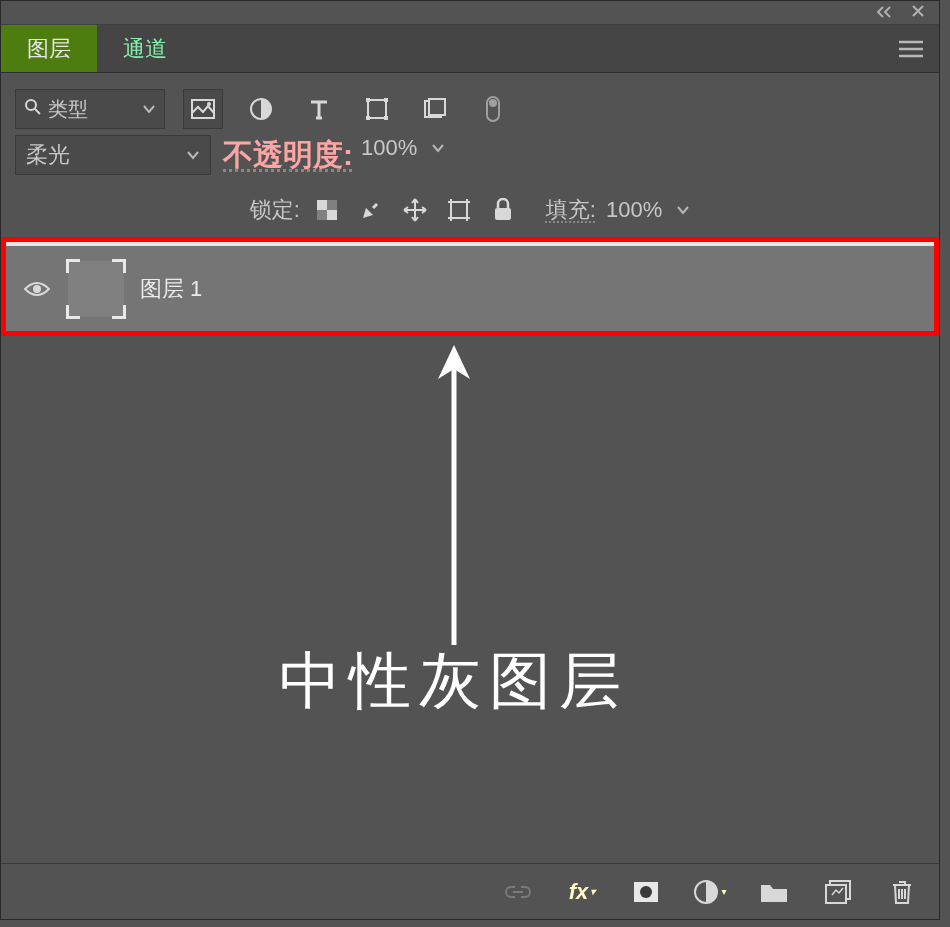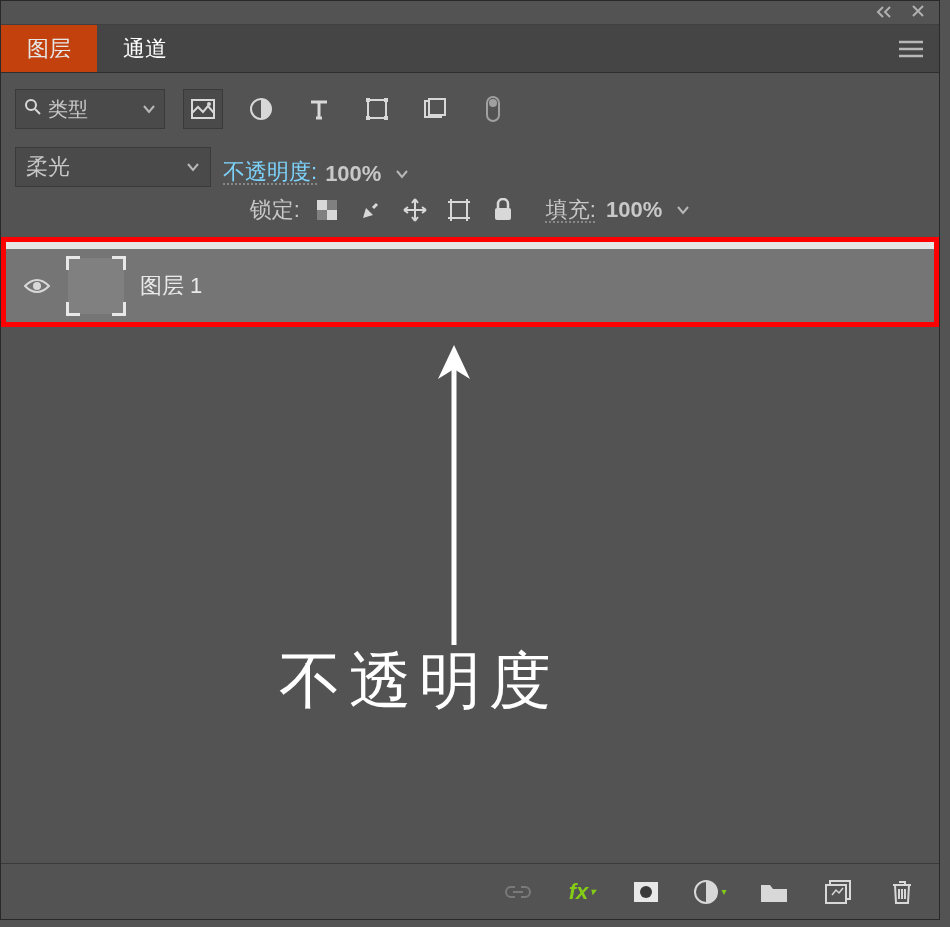--- a/index.html
+++ b/index.html
@@ -6,53 +6,53 @@
   body { width: 950px; height: 927px; background: #535353; color: #c8c8c8; font-size: 20px; position: relative; }
   
   .panel { width: 940px; height: 920px; background: #535353; position: relative; border: 1px solid #292929; }
   
   
   .topbar { height: 24px; display: flex; justify-content: flex-end; align-items: center; padding-right: 14px; gap: 18px; background:#535353; border-bottom:1px solid #404040;}
   .topbar .ico { color:#a8a8a8; cursor:pointer; font-size:16px; }
   
   
   .tabrow { height: 48px; display:flex; align-items:stretch; background:#454545; border-bottom:1px solid #2e2e2e; position:relative;}
-  .tab { padding: 0 26px; display:flex; align-items:center; color:#ffffff; cursor:pointer; font-size:22px;}
-  .tab.active { background:#c2410c; color:#e6e6e6; }
+  .tab { padding: 0 26px; display:flex; align-items:center; color:#86efac; cursor:pointer; font-size:22px;}
+  .tab.active { background:#4d7c0f; color:#e6e6e6; }
   .hamburger { position:absolute; right:14px; top:50%; transform:translateY(-50%); cursor:pointer; color:#b8b8b8;}
   .hamburger svg{display:block;}
   
   .body-area{ padding: 10px 14px 0 14px; }
   
   
   .filter-row{ display:flex; align-items:center; gap:18px; height:52px;}
   .type-combo{ display:flex; align-items:center; width:150px; height:40px; border:1px solid #3a3a3a; background:#4a4a4a; padding:4px 8px; cursor:pointer; gap:6px;}
   .type-combo .mag{font-size:18px;}
   .type-combo .chev{margin-left:auto; font-size:14px; color:#b8b8b8;}
   .filter-btn{ width:40px; height:40px; display:flex; align-items:center; justify-content:center; color:#d8d8d8; cursor:pointer;}
   .filter-btn.boxed{ border:1px solid #3a3a3a; background:#4a4a4a;}
   .filter-btn svg{display:block;}
   
   
-  .blend-row{ display:flex; align-items:flex-end; height:52px; gap:8px;}
+  .blend-row{ display:flex; align-items:flex-start; height:52px; gap:8px;}
   .blend-combo{ width:196px; height:40px; border:1px solid #3a3a3a; background:#4a4a4a; display:flex; align-items:center; padding:0 10px; cursor:pointer; font-size:22px;}
   .blend-combo .chev{margin-left:auto; font-size:14px;}
-  .opacity-label{ margin-left:4px; font-size:22px; color:#7dd3fc;}
-  .opacity-val{ display:flex; align-items:center; gap:14px; font-size:22px;font-weight:bold;}
+  .opacity-label{ margin-left:4px; font-size:30px; color:#fca5a5;font-weight:bold;}
+  .opacity-val{ display:flex; align-items:center; gap:14px; font-size:22px;}
   .opacity-val .chev{font-size:14px;}
   .scrub{cursor:ew-resize; text-decoration:underline dotted #888; text-underline-offset:4px;}
   
   
   .lock-row{ display:flex; align-items:center; height:46px; gap:10px; font-size:22px;justify-content:center;}
   .lock-row .ico-btn{ width:34px; height:34px; display:flex; align-items:center; justify-content:center; color:#d8d8d8; cursor:pointer;}
   .lock-row .sep{width:6px;}
   
   
   .layers{ margin-top:4px; margin-left:-14px; margin-right:-14px;}
-  .layer-row{ height:80px; display:flex; align-items:center; padding:8px 16px; gap:16px; border-top:7px solid #e5e5e5;}
+  .layer-row{ height:89px; display:flex; align-items:center; padding:8px 16px; gap:16px; border-top:4px solid #e5e5e5;}
   .layer-row.selected{ background:#757575;}
   .highlight-frame{ border:5px solid #ff0000; margin:0 0;}
   .eye{ width:30px; display:flex; justify-content:center; color:#d8d8d8; cursor:pointer;}
   .eye svg{display:block;}
   .thumb{ width:56px; height:56px; background:#808080; position:relative; flex-shrink:0;}
   .corners{ position:absolute; inset:-2px; pointer-events:none;}
   .corners span{position:absolute; width:14px; height:14px; border:3px solid #e8e8e8;}
   .corners .tl{top:0;left:0;border-right:none;border-bottom:none;}
   .corners .tr{top:0;right:0;border-left:none;border-bottom:none;}
   .corners .bl{bottom:0;left:0;border-right:none;border-top:none;}
@@ -61,21 +61,21 @@
   .layer-name{ font-size:22px; color:#eaeaea;}
   .layer-row .lock-right{ margin-left:auto; color:#d0d0d0;}
   
   
   .annot-arrow{ position:absolute; left:446px; top:344px; width:14px; height:296px; pointer-events:none;}
   .annot-arrow svg{position:absolute; top:0; left:-14px;}
   .annot-text{ position:absolute; left:278px; top:638px; font-size:62px; letter-spacing:8px; color:#ffffff; font-family:"SimSun","Songti SC","STSong",serif;}
   
   
   .footer{ position:absolute; left:0; right:0; bottom:0; height:56px; border-top:1px solid #3a3a3a; display:flex; align-items:center; justify-content:flex-end; padding-right:20px; gap:30px; background:#535353;}
-  .footer .fbtn{ width:34px; height:34px; display:flex; align-items:center; justify-content:center; color:#84cc16; cursor:pointer;}
+  .footer .fbtn{ width:34px; height:34px; display:flex; align-items:center; justify-content:center; color:#fef9c3; cursor:pointer;}
   .footer .fbtn.dim{ color:#7a7a7a;}
   .footer .fbtn svg{display:block;}
 </style>
 </head>
 <body>
 
 <div class="panel">
 
   <div class="topbar">
     <span class="ico">
@@ -250,21 +250,21 @@
     </div>
 
   </div>
 
   <div class="annot-arrow">
     <svg width="42" height="300" viewBox="0 0 42 300">
       <path d="M21 300 L21 14" stroke="#ffffff" stroke-width="5"></path>
       <path d="M21 0 L5 34 L21 24 L37 34 Z" fill="#ffffff"></path>
     </svg>
   </div>
-  <div class="annot-text">不透明度</div>
+  <div class="annot-text">中性灰图层</div>
 
   <div class="footer">
     <span class="fbtn dim">
       <svg width="30" height="16" viewBox="0 0 30 16">
           <path d="M10 8 H20 M3 8 a5 5 0 0 1 5 -5 h4 M3 8 a5 5 0 0 0 5 5 h4 M27 8 a5 5 0 0 0 -5 -5 h-4 M27 8 a5 5 0 0 1 -5 5 h-4" stroke="#7a7a7a" stroke-width="2" fill="none"></path>
         </svg>
     </span>
     <span class="fbtn" style="font-style:italic;font-size:22px;font-weight:bold;">fx<span style="font-size:10px; margin-left:2px;">▾</span></span>
     <span class="fbtn">
       <svg width="26" height="22" viewBox="0 0 26 22">

